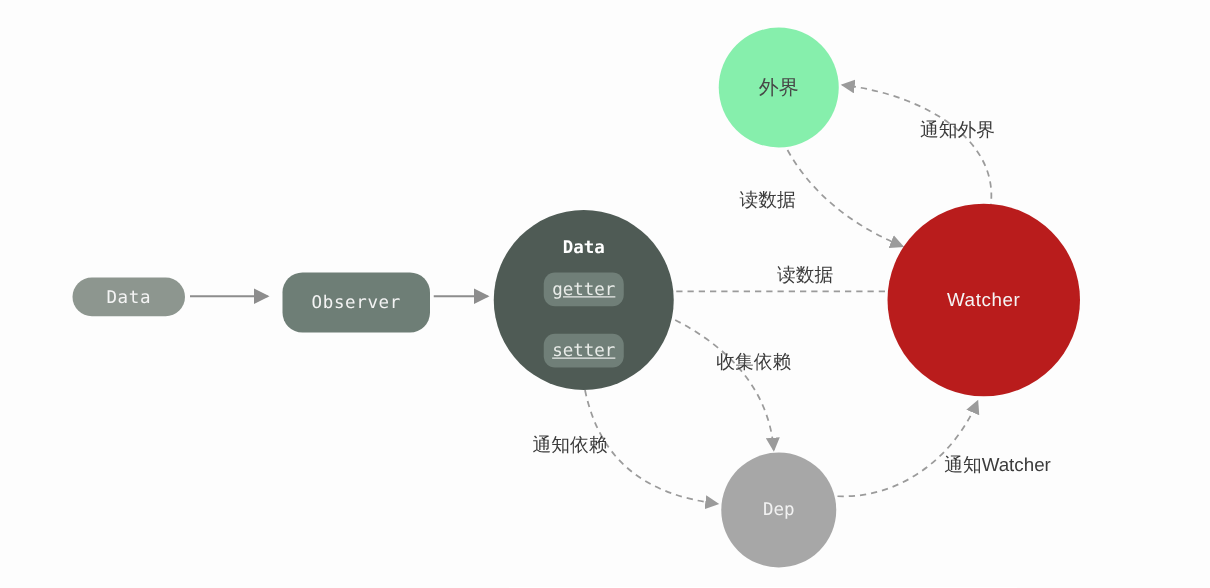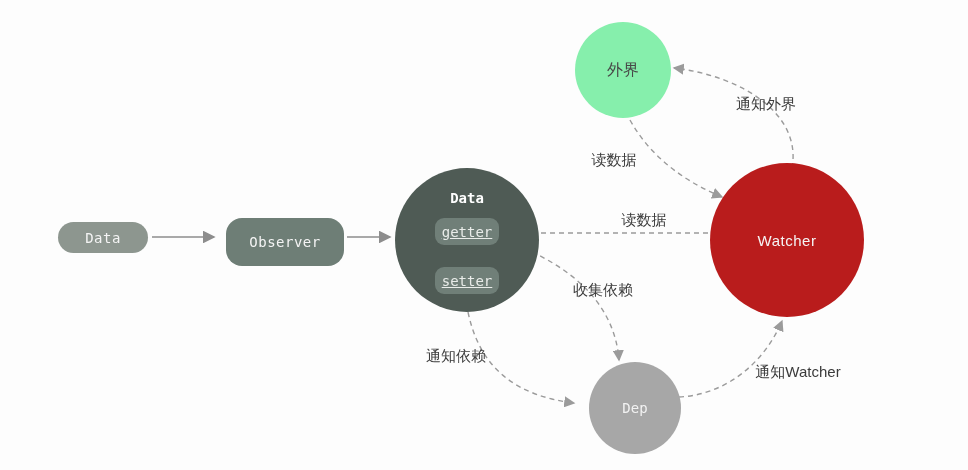--- a/index.html
+++ b/index.html
@@ -84,21 +84,21 @@
   }
   .circle-watcher {
     left: 710px; top: 163px; width: 154px; height: 154px;
     background: #b91c1c;
     color: #f5f5f5;
     font-family: Liberation Sans, sans-serif;
     font-size: 15px;
     letter-spacing: 0.5px;
   }
   .circle-dep {
-    left: 589px; top: 362px; width: 92px; height: 92px;
+    left: 577px; top: 362px; width: 92px; height: 92px;
     background: #a7a7a7;
     color: #f2f2f2;
     font-family: "DejaVu Sans Mono", monospace;
     font-size: 14px;
   }
   .edge-label {
     position: absolute;
     transform: translate(-50%, -50%);
     color: #3b3b3b;
     font-size: 15px;

